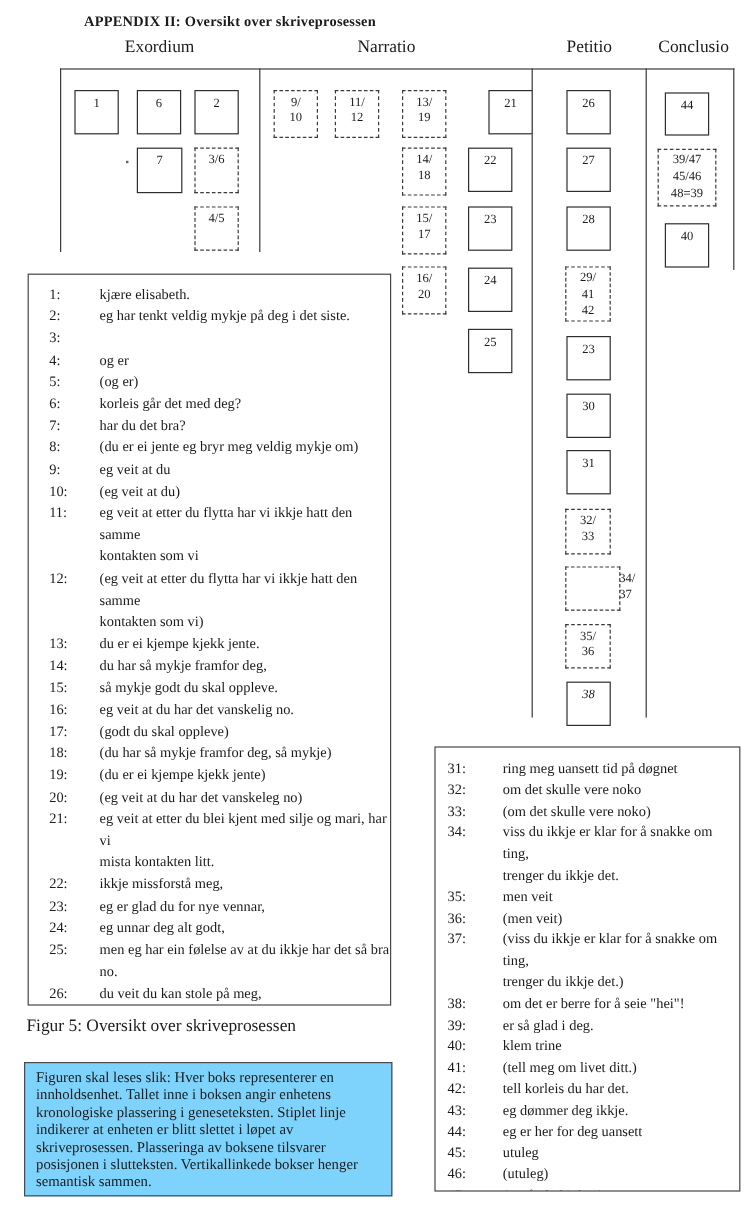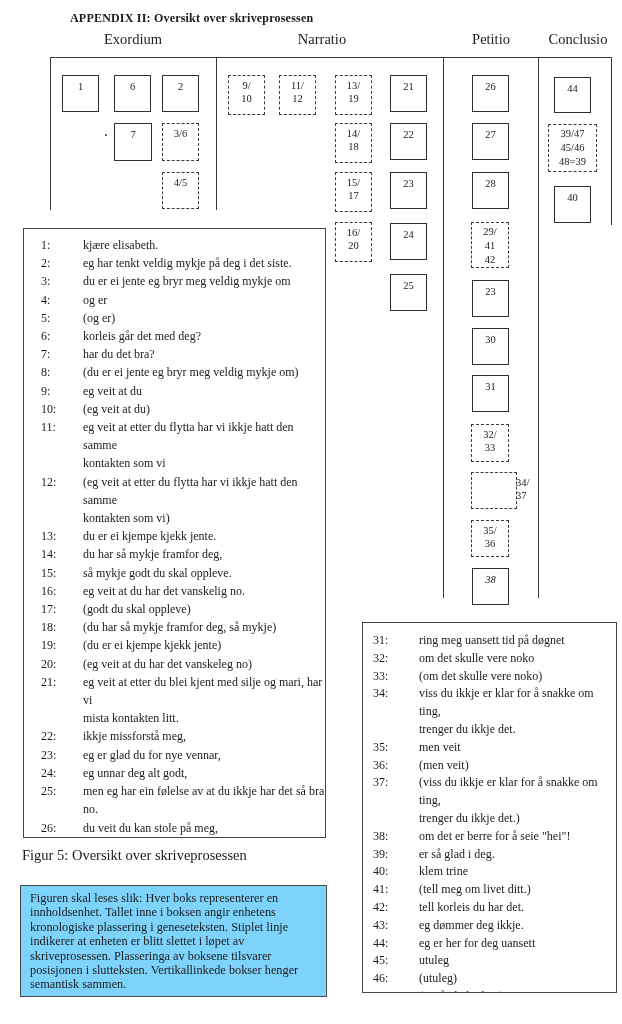--- a/index.html
+++ b/index.html
@@ -67,21 +67,21 @@
     <div class="unit-box" style="left: 162px; top: 75px; width: 37px; height: 37px;">2</div>
     <div class="unit-box" style="left: 114px; top: 123px; width: 38px; height: 38px;">7</div>
     <div class="unit-box dashed" style="left: 162px; top: 123px; width: 37px; height: 38px;">3/6</div>
     <div class="unit-box dashed" style="left: 162px; top: 172px; width: 37px; height: 37px;">4/5</div>
     <div class="unit-box dashed" style="left: 228px; top: 75px; width: 37px; height: 40px;">9/
 10</div>
     <div class="unit-box dashed" style="left: 279px; top: 75px; width: 37px; height: 40px;">11/
 12</div>
     <div class="unit-box dashed" style="left: 335px; top: 75px; width: 37px; height: 40px;">13/
 19</div>
-    <div class="unit-box" style="left: 390px; top: 75px; width: 37px; height: 37px;">21</div>
+    <div class="unit-box" style="left: 407px; top: 75px; width: 37px; height: 37px;">21</div>
     <div class="unit-box dashed" style="left: 335px; top: 123px; width: 37px; height: 40px;">14/
 18</div>
     <div class="unit-box" style="left: 390px; top: 123px; width: 37px; height: 37px;">22</div>
     <div class="unit-box dashed" style="left: 335px; top: 172px; width: 37px; height: 40px;">15/
 17</div>
     <div class="unit-box" style="left: 390px; top: 172px; width: 37px; height: 37px;">23</div>
     <div class="unit-box dashed" style="left: 335px; top: 222px; width: 37px; height: 40px;">16/
 20</div>
     <div class="unit-box" style="left: 390px; top: 223px; width: 37px; height: 37px;">24</div>
     <div class="unit-box" style="left: 390px; top: 274px; width: 37px; height: 37px;">25</div>
@@ -113,21 +113,20 @@
     <div class="list-row">
       <span class="row-num">1:</span>
       <span class="row-text">kjære elisabeth.</span>
     </div>
     <div class="list-row">
       <span class="row-num">2:</span>
       <span class="row-text">eg har tenkt veldig mykje på deg i det siste.</span>
     </div>
     <div class="list-row">
       <span class="row-num">3:</span>
-      <span class="row-text">du er ei jente eg bryr meg veldig mykje om</span>
     </div>
     <div class="list-row">
       <span class="row-num">4:</span>
       <span class="row-text">og er</span>
     </div>
     <div class="list-row">
       <span class="row-num">5:</span>
       <span class="row-text">(og er)</span>
     </div>
     <div class="list-row">

